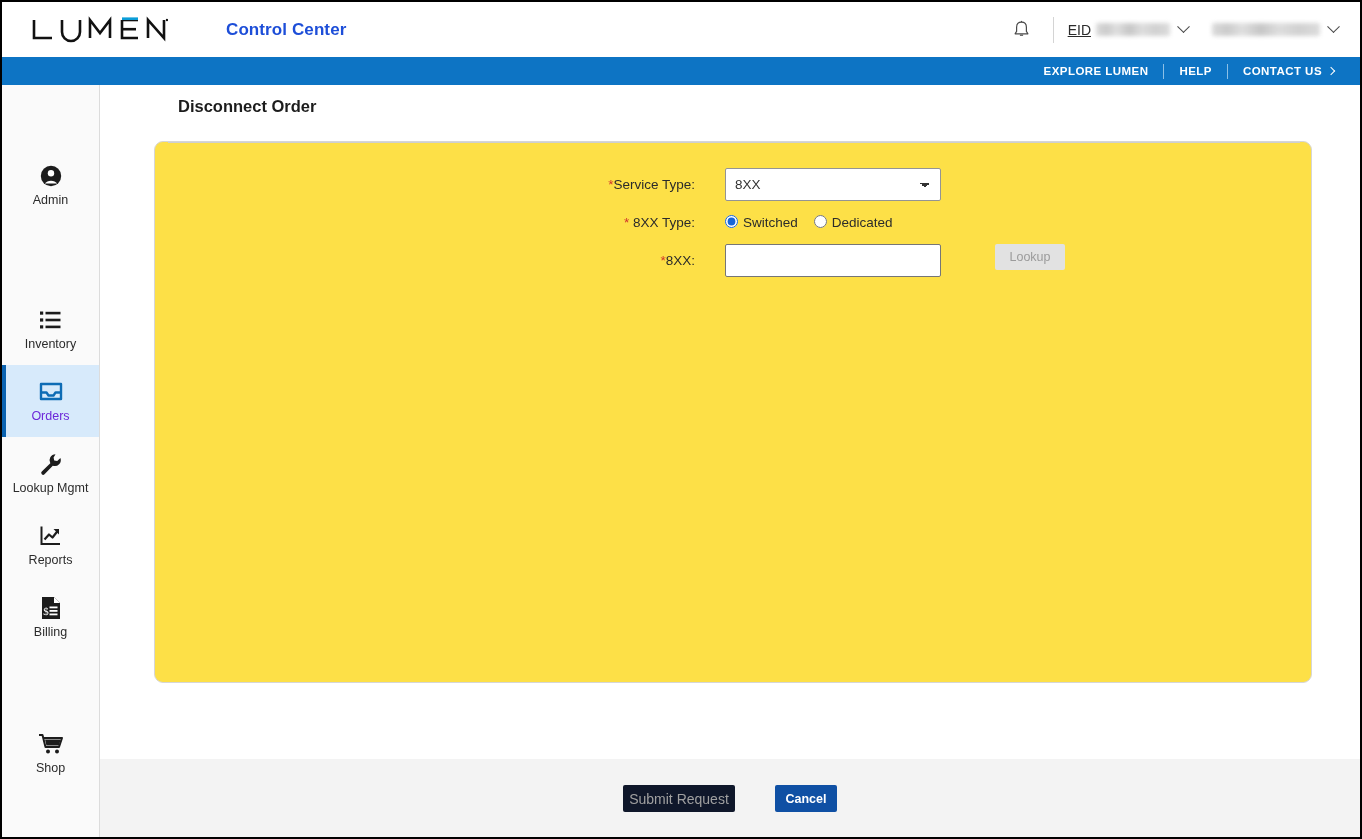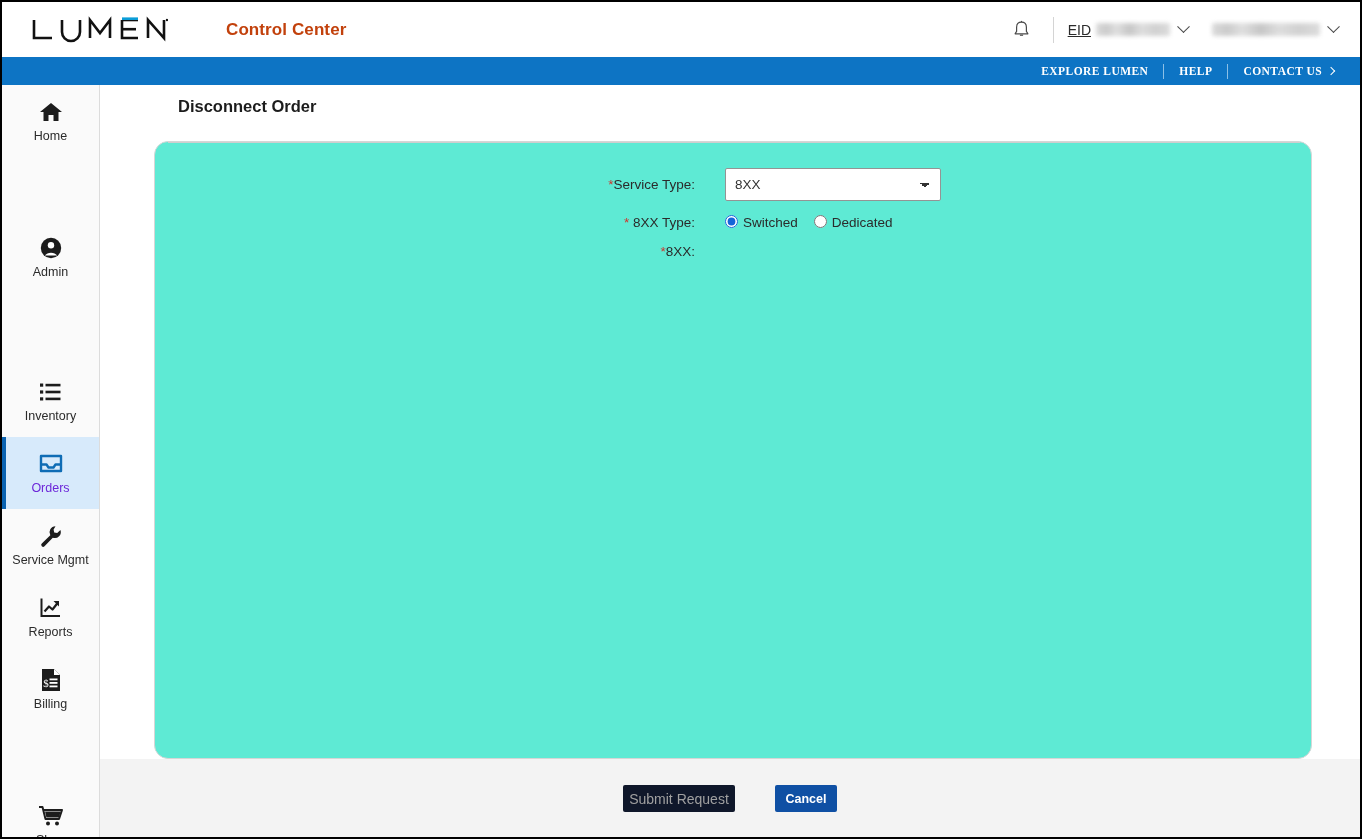--- a/index.html
+++ b/index.html
@@ -21,21 +21,21 @@
   .topbar {
     position: absolute; left: 0; top: 0;
     width: 1358px; height: 55px;
     background: #ffffff;
     display: flex; align-items: center;
   }
   .logo-wrap { margin-left: 30px; display: flex; align-items: flex-start; }
   .logo-svg { display: block; }
   .app-title {
     margin-left: 58px;
-    font-size: 17px; font-weight: bold; color: #c2410c;
+    font-size: 17px; font-weight: bold; color: #1d4ed8;
     letter-spacing: .1px;
   }
   .topbar-right {
     margin-left: auto; margin-right: 22px;
     display: flex; align-items: center; height: 100%;
   }
   .bell-btn {
     width: 34px; height: 34px;
     display: flex; align-items: center; justify-content: center;
     cursor: pointer;
@@ -61,21 +61,20 @@
   }
   .user-group { margin-left: 24px; }
 
   
   .bluebar {
     position: absolute; left: 0; top: 55px;
     width: 1358px; height: 28px;
     background: #0d74c4;
     display: flex; align-items: center; justify-content: flex-end;
     padding-right: 26px;
-    font-family: Liberation Serif, serif;
   }
   .bluebar a {
     color: #ffffff; font-size: 11.5px; font-weight: bold;
     letter-spacing: .45px; text-decoration: none;
     display: flex; align-items: center; cursor: pointer;
   }
   .bsep { width: 1px; height: 15px; background: #8cc0e6; margin: 0 15px; }
   .arrow-r {
     margin-left: 6px; width: 6px; height: 6px;
     border-right: 1.8px solid #ffffff; border-top: 1.8px solid #ffffff;
@@ -119,24 +118,24 @@
     position: absolute; left: 98px; top: 83px;
     width: 1260px; height: 754px;
     background: #ffffff;
   }
   .page-title {
     position: absolute; left: 78px; top: 12px;
     font-size: 16.5px; font-weight: bold; color: #1c1c1c;
   }
   .card {
     position: absolute; left: 54px; top: 56px;
-    width: 1158px; height: 618px;
-    background: #5eead4;
+    width: 1158px; height: 542px;
+    background: #fde047;
     border: 1px solid #d6d6d6;
-    border-radius: 14px;
+    border-radius: 9px;
   }
   .card-divider {
     position: absolute; left: 13px; top: 0px;
     width: 1132px; height: 1px; background: #cfcfcf;
   }
 
   .form-rows { position: absolute; left: 0; top: 26px; width: 100%; }
   .frow { display: flex; align-items: center; margin-bottom: 14px; }
   .flabel {
     width: 570px; text-align: right; padding-right: 30px;
@@ -255,28 +254,20 @@
     <a>HELP</a>
     <span class="bsep"></span>
     <a>
       <span>CONTACT US</span>
       <span class="arrow-r"></span>
     </a>
   </div>
 
   <div class="sidebar">
 
-    <div class="nav-item">
-      <span class="nav-ico">
-        <svg width="24" height="22" viewBox="0 0 24 22">
-          <path d="M12 2 L23 11 L19.5 11 L19.5 20 L14.5 20 L14.5 14 L9.5 14 L9.5 20 L4.5 20 L4.5 11 L1 11 Z" fill="#1c1c1c"></path>
-        </svg>
-      </span>
-      <span class="nav-label">Home</span>
-    </div>
     <div class="nav-sp-1"></div>
 
     <div class="nav-item">
       <span class="nav-ico">
         <svg width="24" height="24" viewBox="0 0 24 24">
           <circle cx="12" cy="12" r="10.2" fill="#1c1c1c"></circle>
           <circle cx="12" cy="9.2" r="3.2" fill="#ffffff"></circle>
           <path d="M5.8 19.6 A7.2 6 0 0 1 18.2 19.6 Z" fill="#ffffff"></path>
         </svg>
       </span>
@@ -308,21 +299,21 @@
       </span>
       <span class="nav-label">Orders</span>
     </div>
 
     <div class="nav-item">
       <span class="nav-ico">
         <svg width="24" height="24" viewBox="0 0 24 24">
           <path d="M16.5 2.2 a6 6 0 0 0 -5.2 9 L2.8 19.5 a1.9 1.9 0 0 0 2.7 2.7 l8.3 -8.5 a6 6 0 0 0 7.6 -7.8 l-3.2 3.2 -3 -0.6 -0.6 -3 Z" fill="#1c1c1c"></path>
         </svg>
       </span>
-      <span class="nav-label">Service Mgmt</span>
+      <span class="nav-label">Lookup Mgmt</span>
     </div>
 
     <div class="nav-item">
       <span class="nav-ico">
         <svg width="24" height="22" viewBox="0 0 24 22">
           <path d="M2.5 1.5 L2.5 19 L21 19" fill="none" stroke="#1c1c1c" stroke-width="2"></path>
           <path d="M5.5 14.5 L10 9.5 L13.5 12.5 L19 5.5" fill="none" stroke="#1c1c1c" stroke-width="2.2" stroke-linejoin="round"></path>
           <path d="M14.5 4 L20 4 L20 9.5 Z" fill="#1c1c1c"></path>
         </svg>
       </span>
@@ -391,20 +382,24 @@
               <input type="radio" name="xxtype" style="">
               <span>Dedicated</span>
             </label>
           </div>
         </div>
 
         <div class="frow">
           <div class="flabel">
             <span class="req">*</span><span>8XX:</span>
           </div>
+          <div class="fctrl">
+            <input class="txt" type="text" value="" style="">
+            <button class="btn-lookup" disabled="">Lookup</button>
+          </div>
         </div>
 
       </div>
     </div>
 
     <div class="footer">
       <button class="btn-submit" disabled="">Submit Request</button>
       <button class="btn-cancel">Cancel</button>
     </div>
   </div>

